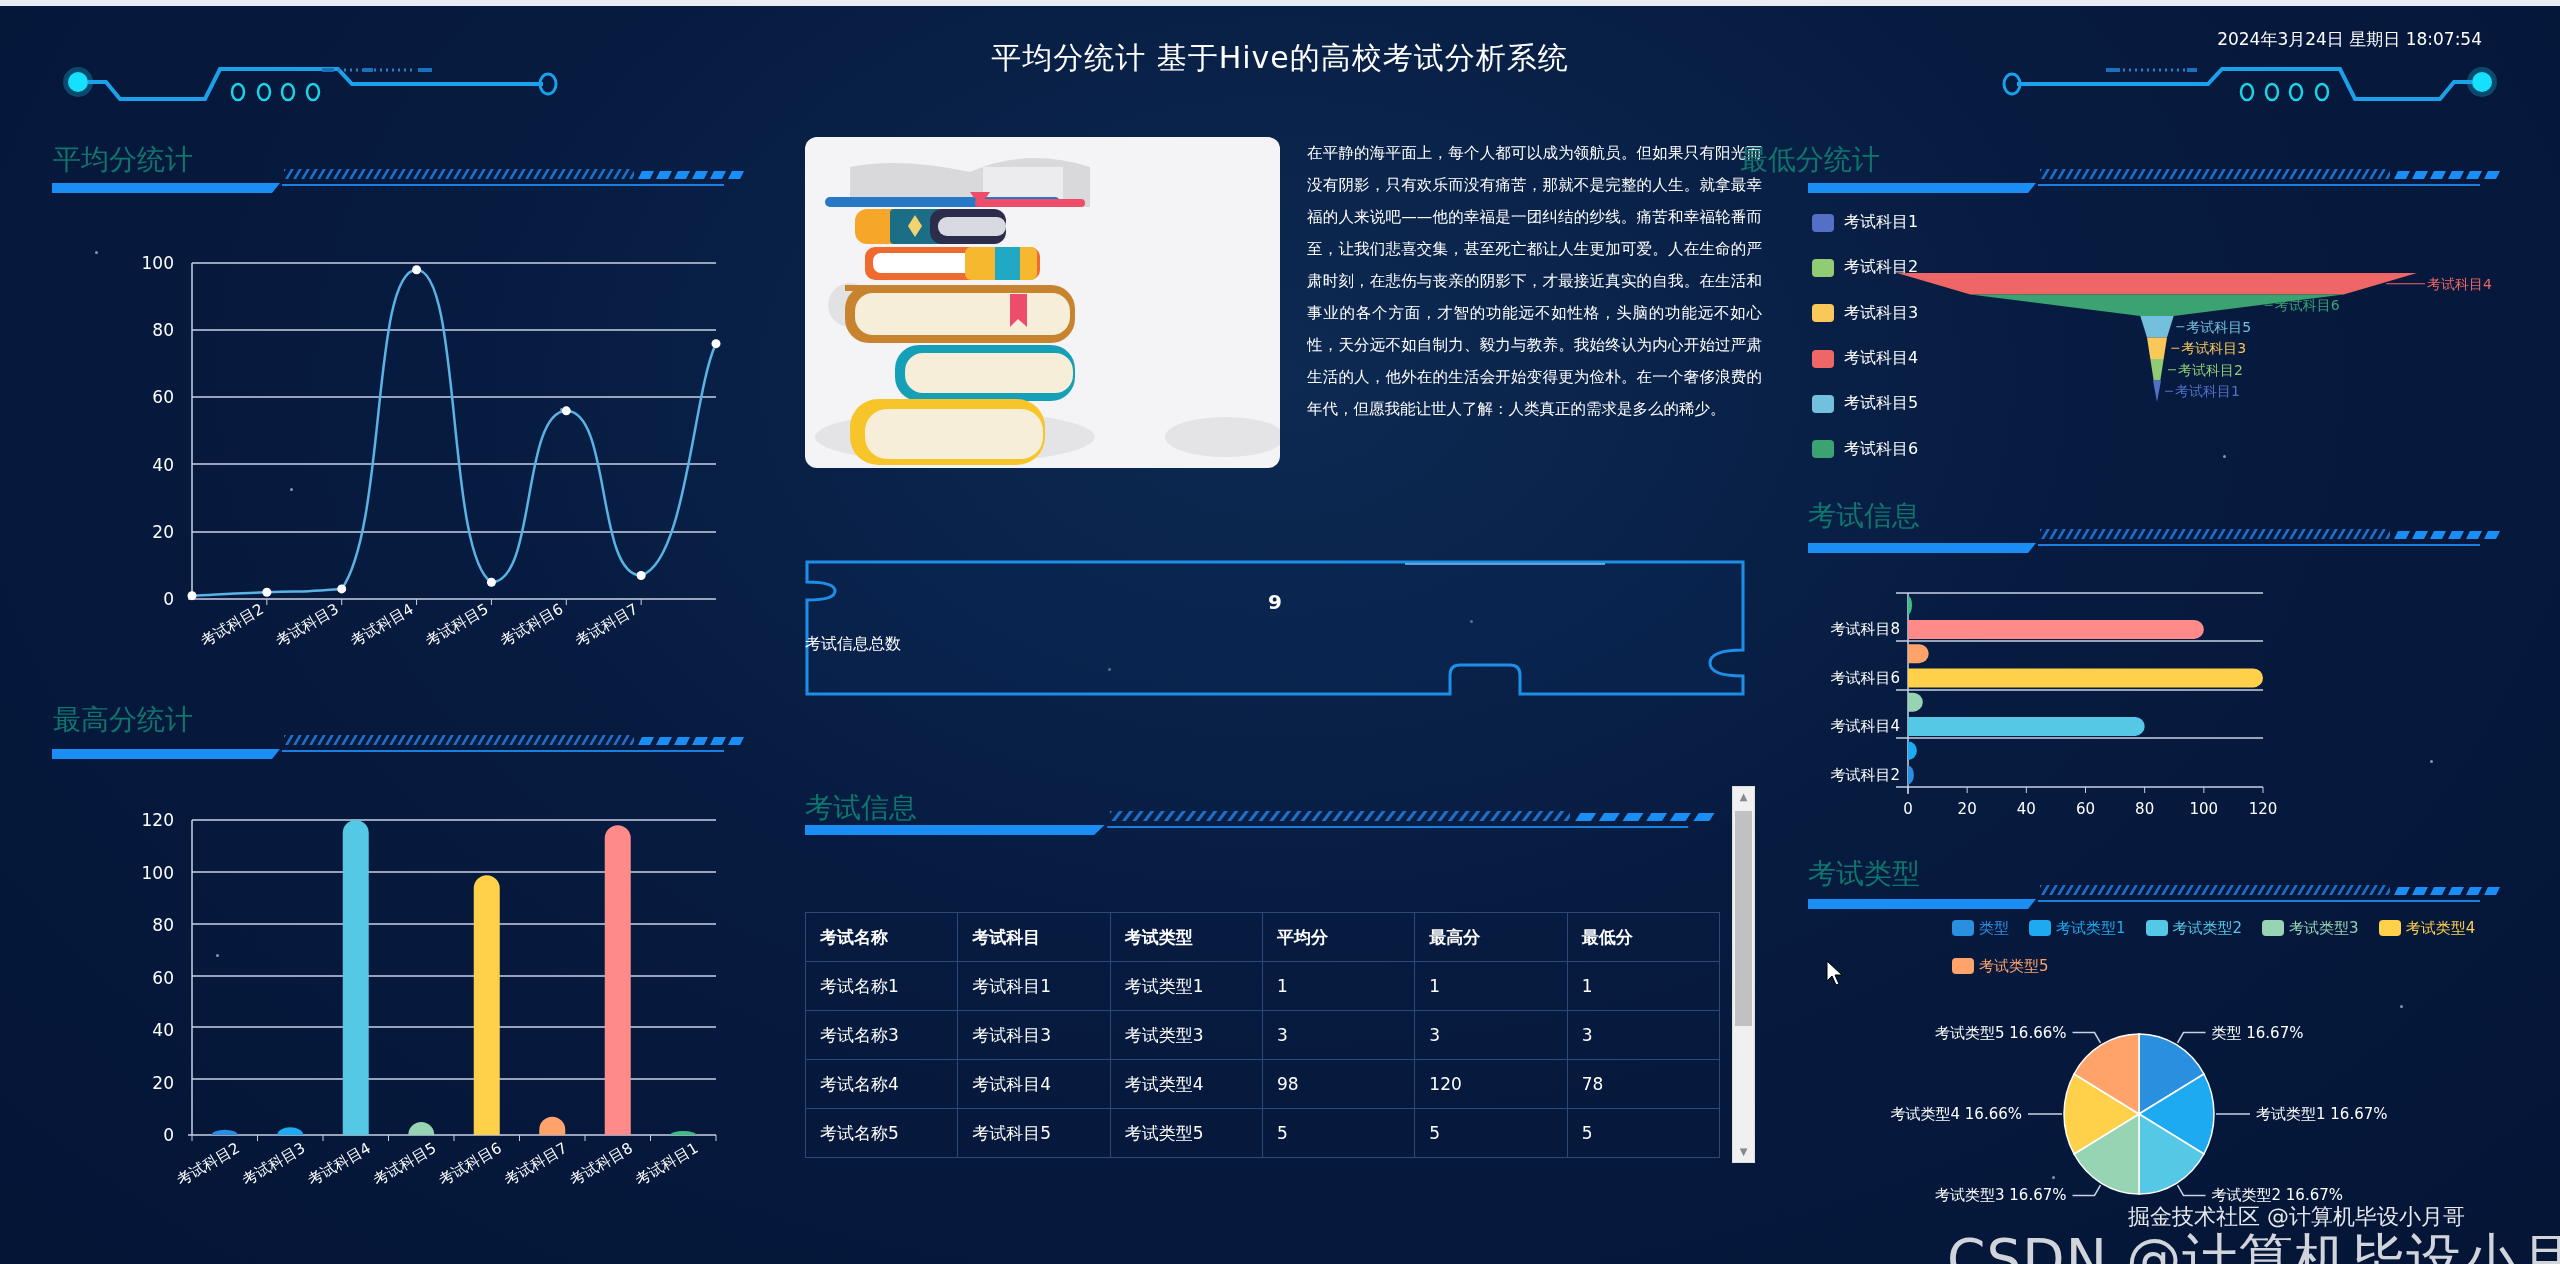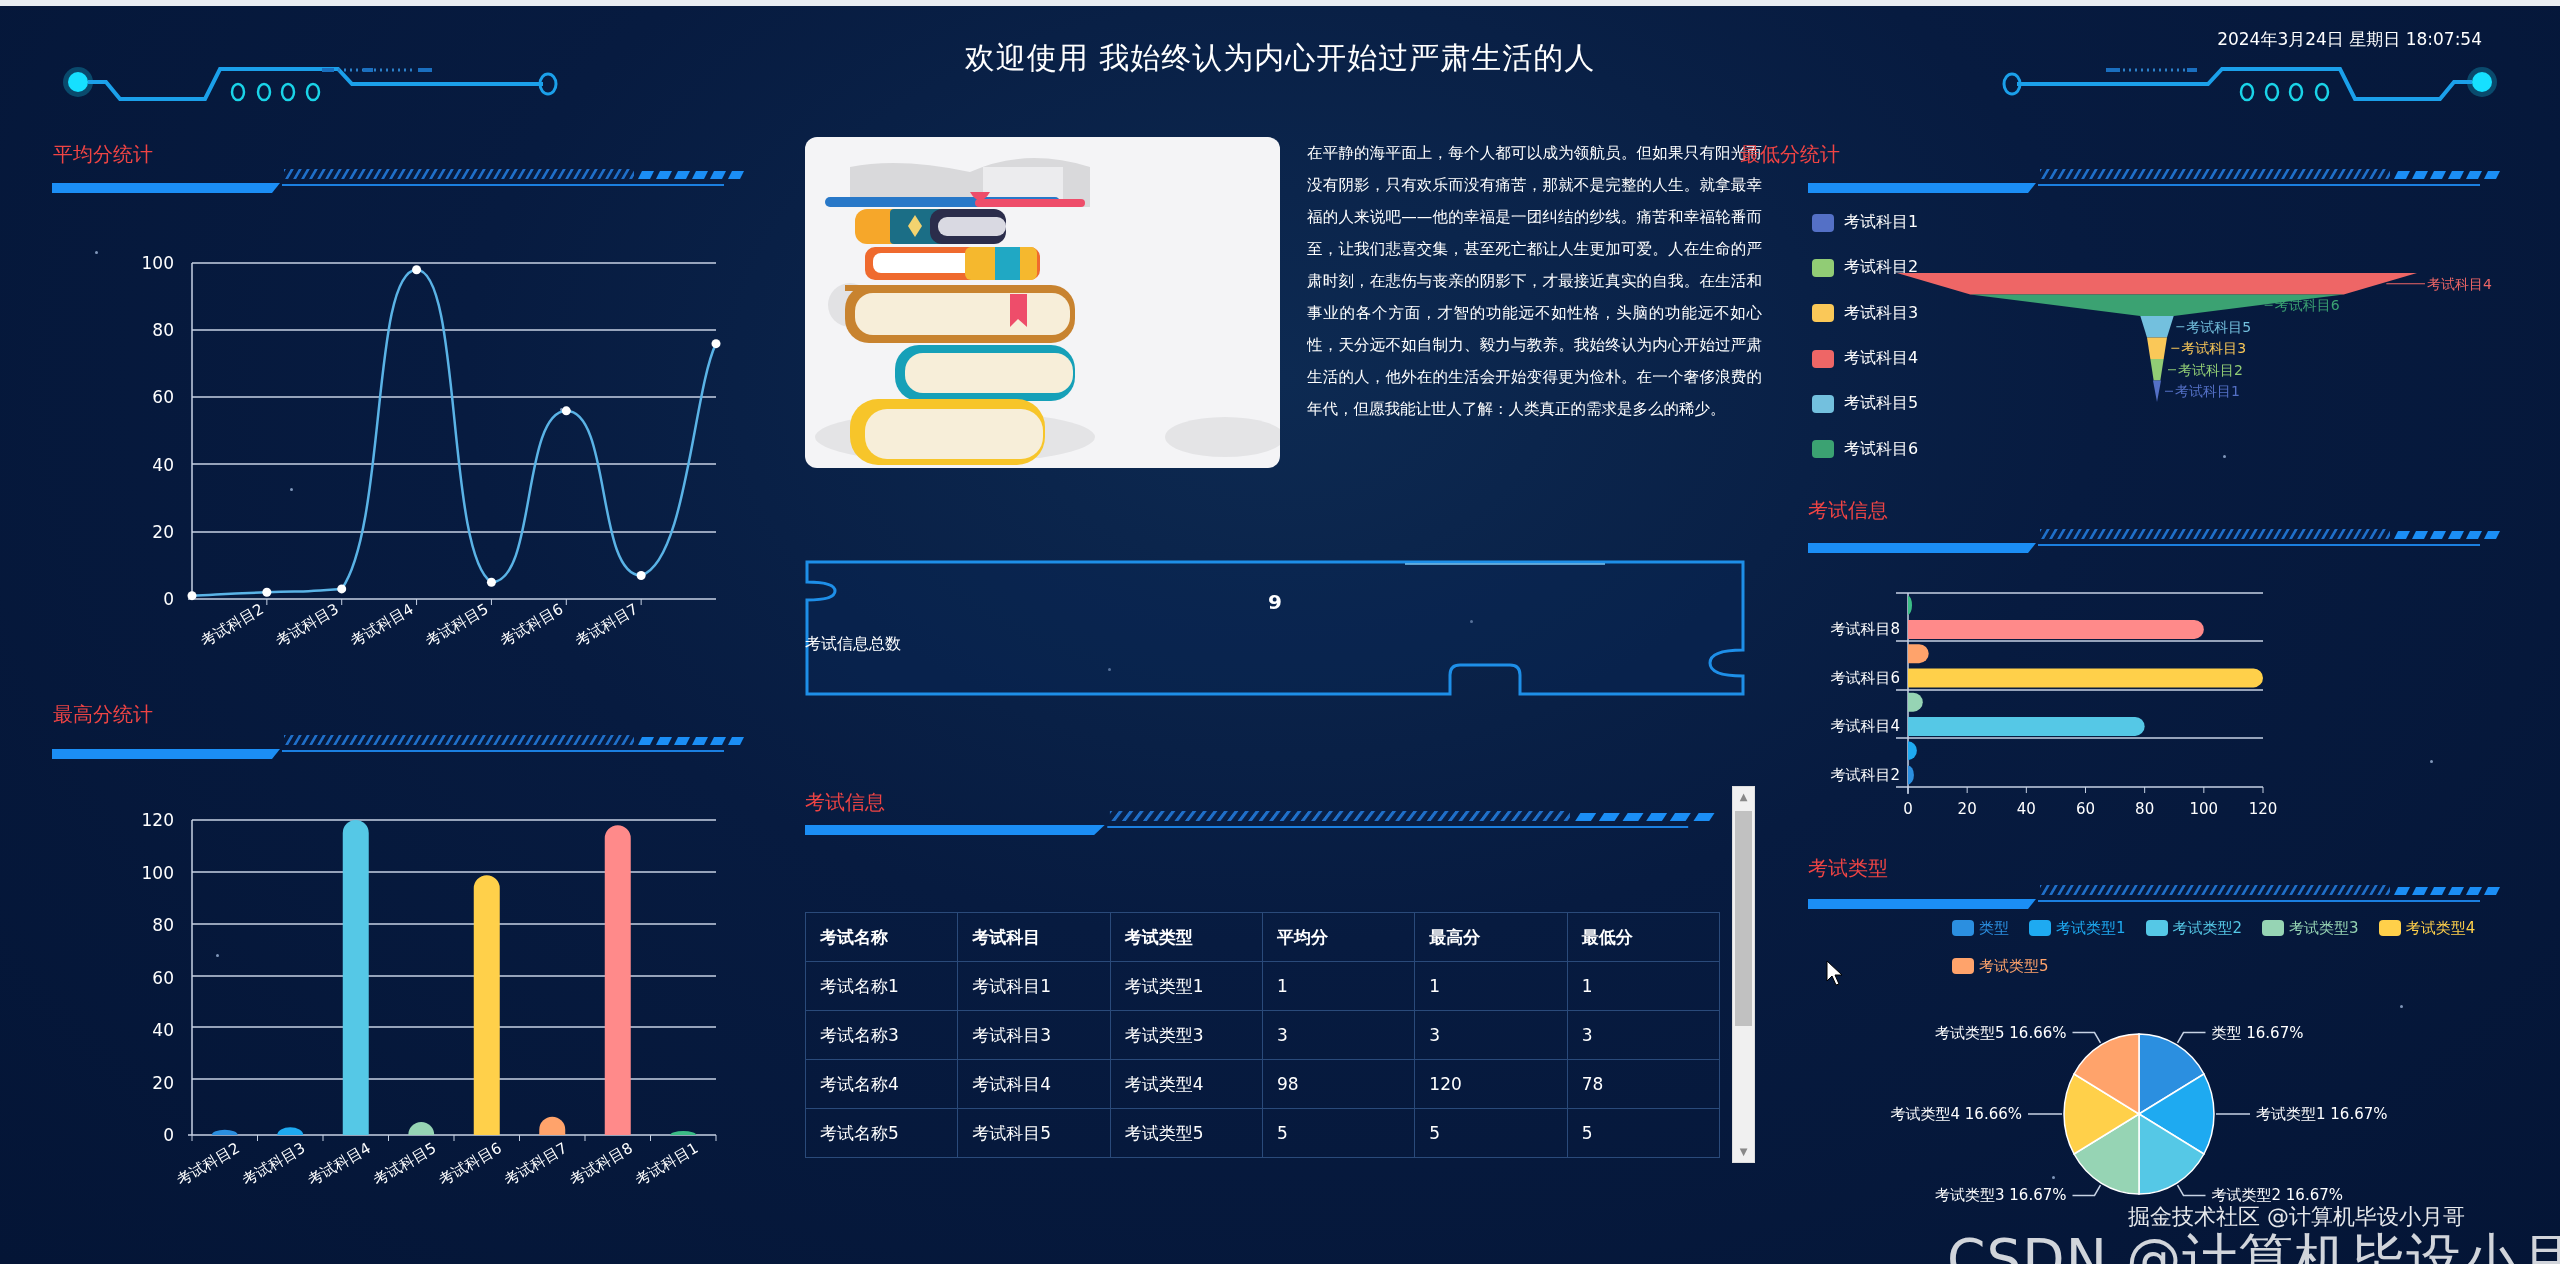--- a/index.html
+++ b/index.html
@@ -9,21 +9,21 @@
     font-family: "DejaVu Sans", "Liberation Sans", sans-serif;
     color: #ffffff;
     background: radial-gradient(ellipse at 50% 30%, #0d2a52 0%, #071b40 45%, #041536 100%);
   }
   .abs { position: absolute; }
   .topbar { position:absolute; left:0; top:0; width:2560px; height:6px; background:#e9edf2; }
   .page-title { position:absolute; left:0; width:2560px; top:38px; text-align:center; font-size:30px; color:#ffffff; letter-spacing:1px; }
   .datetime { position:absolute; right:78px; top:28px; font-size:17px; color:#ffffff; }
   .deco { position:absolute; top:52px; }
 
-  .section-title { position:absolute; font-size:20px; color:#ef4444; }
+  .section-title { position:absolute; font-size:28px; color:#0f766e; }
   .section-deco { position:absolute; width:700px; height:30px; }
 
   .chart-svg { position:absolute; overflow:visible; }
   .axis-text { fill:#ffffff; font-size:17px; font-family:"DejaVu Sans", sans-serif; }
   .axis-small { fill:#ffffff; font-size:15px; font-family:"DejaVu Sans", sans-serif; }
 
   .hero-img { position:absolute; left:805px; top:137px; width:475px; height:331px; background:#f4f4f6; border-radius:12px; overflow:hidden; }
   .hero-text { position:absolute; left:1307px; top:137px; width:455px; height:333px; overflow:hidden; font-size:15.5px; line-height:32px; color:#ffffff; text-align:justify; }
 
   .count-box { position:absolute; left:805px; top:560px; width:940px; height:136px; }
@@ -76,21 +76,21 @@
   <ellipse cx="224" cy="40" rx="6" ry="8" fill="none" stroke="#1ad4e8" stroke-width="2.5"></ellipse>
   <ellipse cx="248" cy="40" rx="6" ry="8" fill="none" stroke="#1ad4e8" stroke-width="2.5"></ellipse>
   <ellipse cx="273" cy="40" rx="6" ry="8" fill="none" stroke="#1ad4e8" stroke-width="2.5"></ellipse>
   <rect x="282" y="16" width="12" height="4" fill="#1a6fbf"></rect>
   <line x1="298" y1="18" x2="376" y2="18" stroke="#2b7fc7" stroke-width="3" stroke-dasharray="2 4"></line>
   <rect x="378" y="16" width="14" height="4" fill="#1a6fbf"></rect>
   <rect x="323" y="16" width="10" height="4" fill="#1a6fbf"></rect>
   <ellipse cx="508" cy="32" rx="8" ry="10" fill="none" stroke="#1ba0ea" stroke-width="3"></ellipse>
 </svg>
 
-<div class="page-title">欢迎使用 我始终认为内心开始过严肃生活的人</div>
+<div class="page-title">平均分统计 基于Hive的高校考试分析系统</div>
 <div class="datetime">2024年3月24日 星期日 18:07:54</div>
 
 <svg class="deco" style="left:1740px" width="780" height="60" viewBox="0 0 780 60">
   <g transform="translate(780,0) scale(-1,1)">
     <circle cx="38" cy="30" r="10" fill="#16e0ff"></circle>
     <circle cx="38" cy="30" r="15" fill="#16e0ff" opacity="0.25"></circle>
     <polyline points="48,30 66,30 80,47 165,47 180,17 298,17 312,32 503,32" fill="none" stroke="#1ba0ea" stroke-width="4"></polyline>
     <ellipse cx="198" cy="40" rx="6" ry="8" fill="none" stroke="#1ad4e8" stroke-width="2.5"></ellipse>
     <ellipse cx="224" cy="40" rx="6" ry="8" fill="none" stroke="#1ad4e8" stroke-width="2.5"></ellipse>
     <ellipse cx="248" cy="40" rx="6" ry="8" fill="none" stroke="#1ad4e8" stroke-width="2.5"></ellipse>

